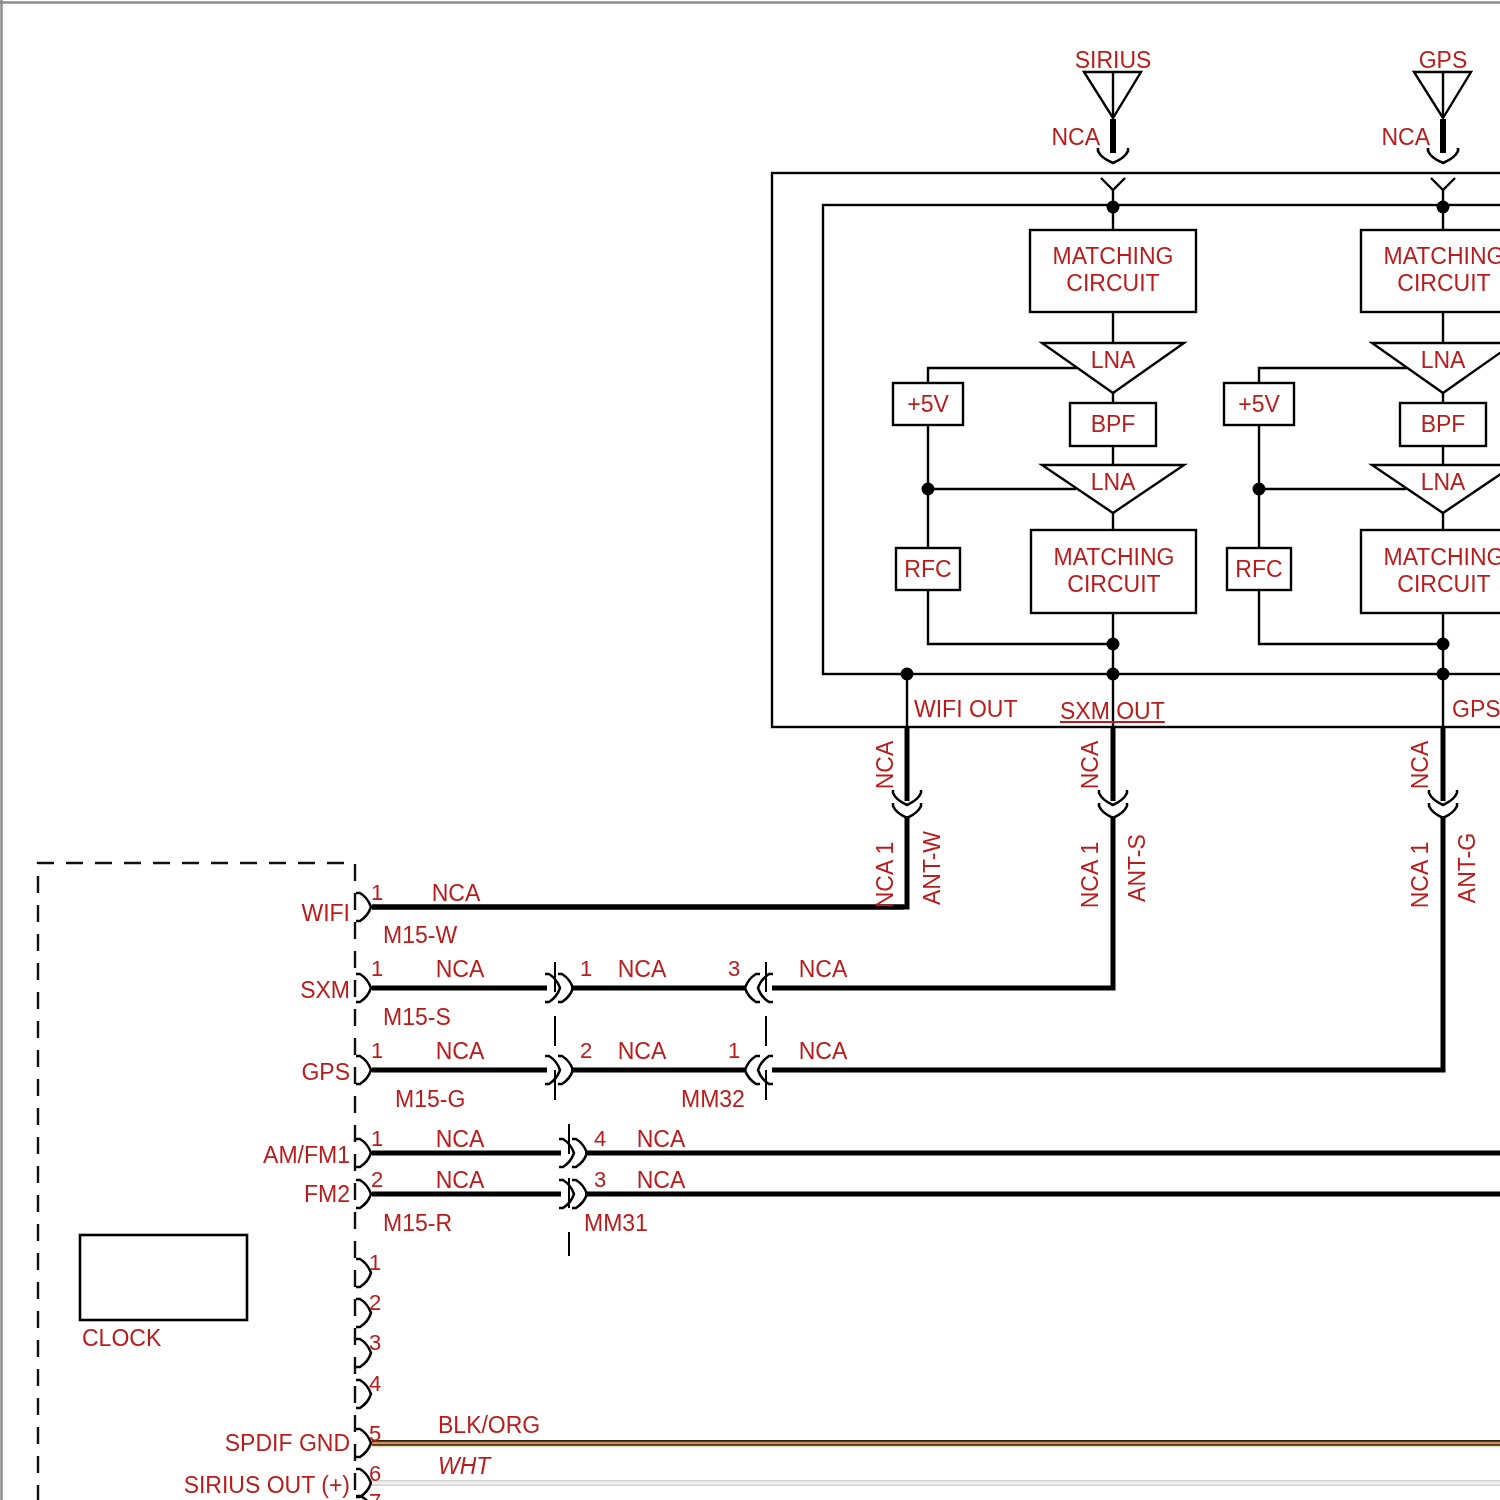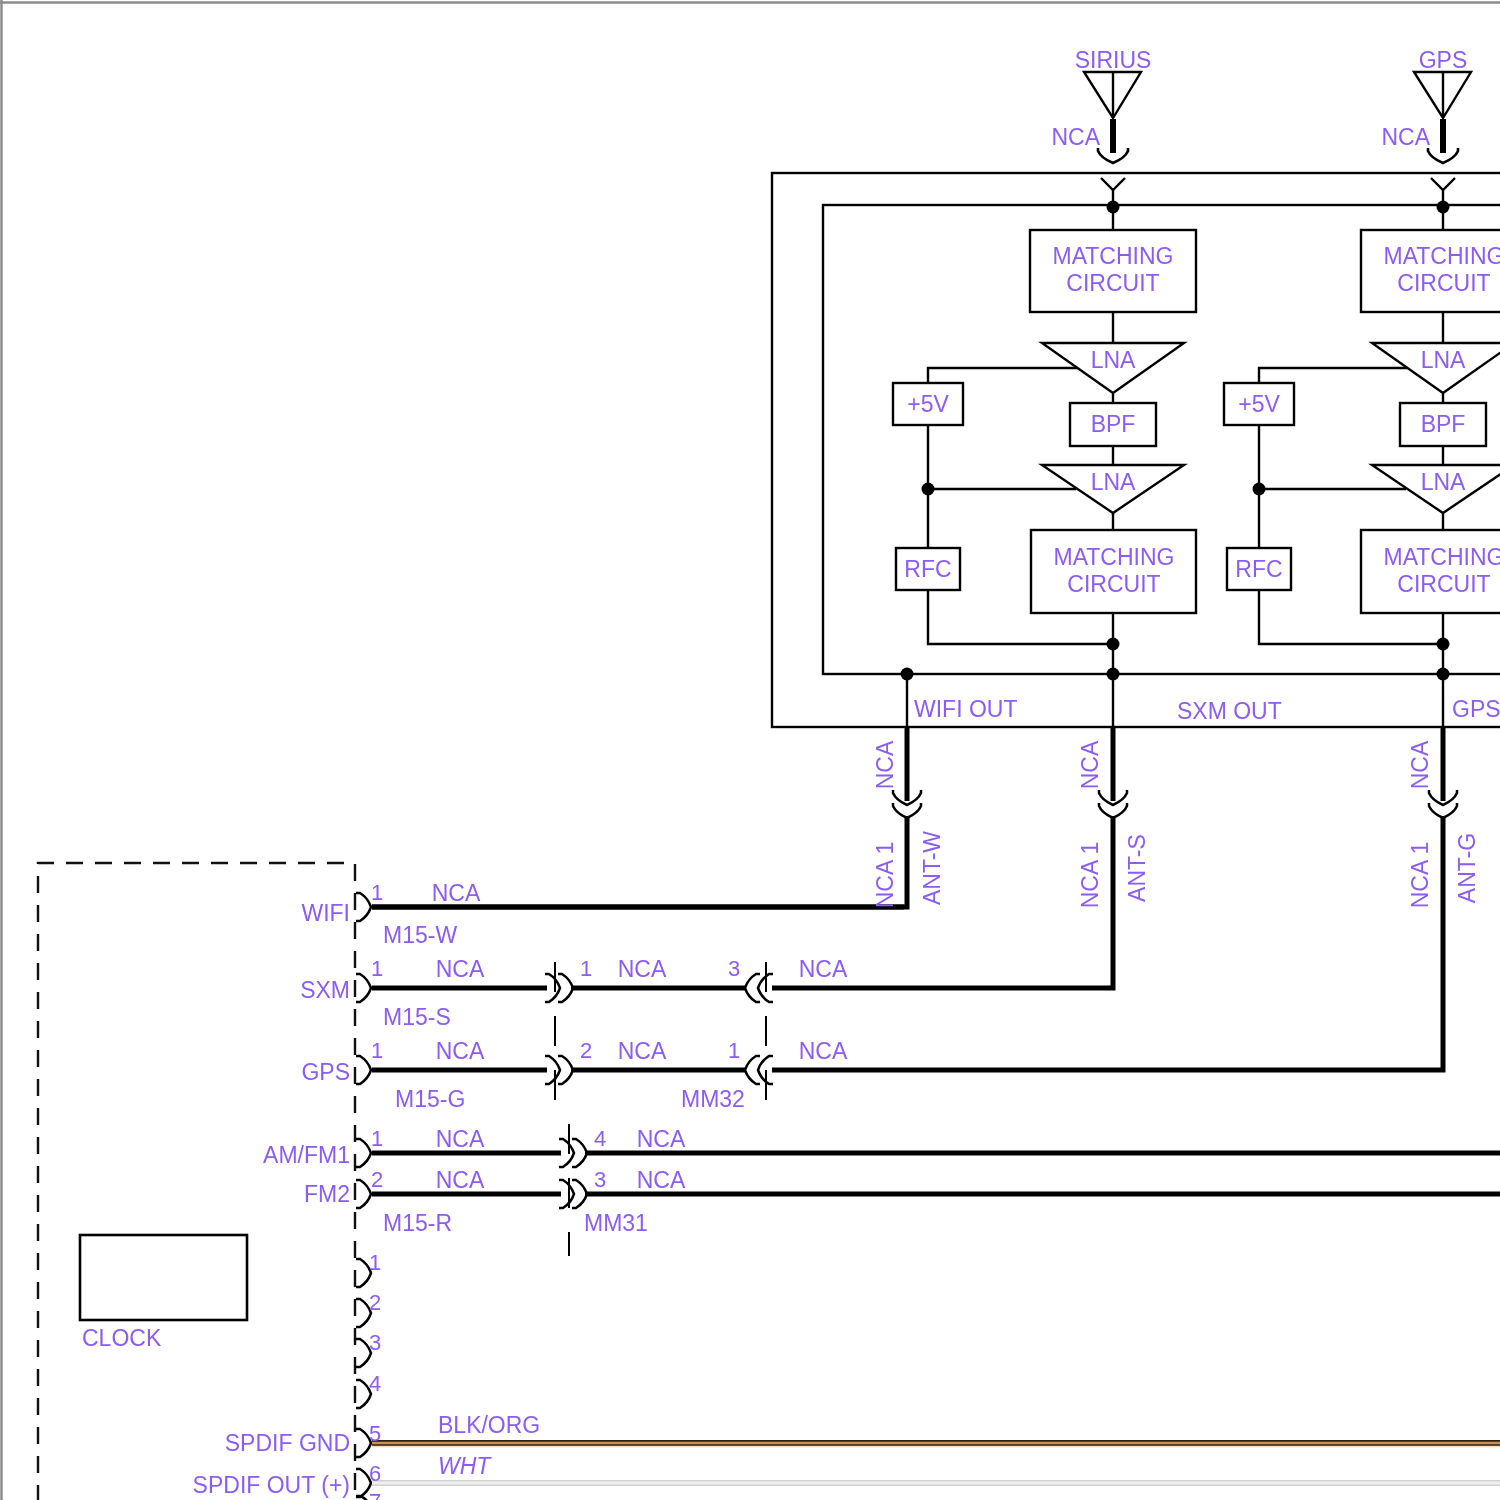--- a/index.html
+++ b/index.html
@@ -1,17 +1,17 @@
 <!DOCTYPE html>
 <html><head>
 <meta charset="utf-8">
 <style>
   html,body{margin:0;padding:0;background:#fff;}
   .stage{position:relative;width:1500px;height:1500px;overflow:hidden;background:#ffffff;
-         font-family:"Liberation Sans","DejaVu Sans",sans-serif;color:#8b5cf6;}
+         font-family:"Liberation Sans","DejaVu Sans",sans-serif;color:#b91c1c;}
   svg.lines{position:absolute;left:0;top:0;}
   .lbl{position:absolute;font-size:23px;line-height:26px;white-space:nowrap;}
   .ctr{text-align:center;white-space:normal;}
   .rt{text-align:right;width:130px;}
   .rt-wide{text-align:right;width:180px;}
   .rot{transform:rotate(-90deg);transform-origin:center center;text-align:center;height:24px;}
   .pin{font-size:22px;width:22px;text-align:left;}
   .boxlbl{line-height:27px;}
 </style>
 </head>
@@ -202,21 +202,21 @@
 
   <div class="lbl ctr boxlbl" style="left:1363px;top:243px;width:162px;">MATCHING CIRCUIT</div>
   <div class="lbl ctr" style="left:1360px;top:347px;width:166px;">LNA</div>
   <div class="lbl ctr" style="left:1400px;top:411px;width:86px;">BPF</div>
   <div class="lbl ctr" style="left:1360px;top:469px;width:166px;">LNA</div>
   <div class="lbl ctr boxlbl" style="left:1363px;top:544px;width:162px;">MATCHING CIRCUIT</div>
   <div class="lbl ctr" style="left:1224px;top:391px;width:70px;">+5V</div>
   <div class="lbl ctr" style="left:1227px;top:556px;width:64px;">RFC</div>
 
   <div class="lbl" style="left:914px;top:696px;">WIFI OUT</div>
-  <div class="lbl" style="left:1177px;top:698px;">SXM OUT</div>
+  <div class="lbl" style="left:1060px;top:698px;text-decoration:underline;">SXM OUT</div>
   <div class="lbl" style="left:1452px;top:696px;">GPS</div>
 
   <div class="lbl rot" style="left:849px;top:753px;width:70px;">NCA</div>
   <div class="lbl rot" style="left:829px;top:863px;width:110px;">NCA 1</div>
   <div class="lbl rot" style="left:876px;top:856px;width:110px;">ANT-W</div>
   <div class="lbl rot" style="left:1054px;top:753px;width:70px;">NCA</div>
   <div class="lbl rot" style="left:1034px;top:863px;width:110px;">NCA 1</div>
   <div class="lbl rot" style="left:1081px;top:856px;width:110px;">ANT-S</div>
   <div class="lbl rot" style="left:1384px;top:753px;width:70px;">NCA</div>
   <div class="lbl rot" style="left:1364px;top:863px;width:110px;">NCA 1</div>
@@ -263,20 +263,20 @@
   <div class="lbl" style="left:584px;top:1210px;">MM31</div>
 
   <div class="lbl pin" style="left:369px;top:1250px;">1</div>
   <div class="lbl pin" style="left:369px;top:1290px;">2</div>
   <div class="lbl pin" style="left:369px;top:1330px;">3</div>
   <div class="lbl pin" style="left:369px;top:1371px;">4</div>
 
   <div class="lbl rt-wide" style="left:170px;top:1430px;">SPDIF GND</div>
   <div class="lbl pin" style="left:369px;top:1421px;">5</div>
   <div class="lbl" style="left:438px;top:1412px;">BLK/ORG</div>
-  <div class="lbl rt-wide" style="left:170px;top:1472px;">SPDIF OUT (+)</div>
+  <div class="lbl rt-wide" style="left:170px;top:1472px;">SIRIUS OUT (+)</div>
   <div class="lbl pin" style="left:369px;top:1461px;">6</div>
   <div class="lbl" style="left:438px;top:1453px;font-style:italic;">WHT</div>
   <div class="lbl pin" style="left:369px;top:1489px;">7</div>
 
   <div class="lbl" style="left:82px;top:1325px;">CLOCK</div>
 
 </div>
 
 </body></html>

